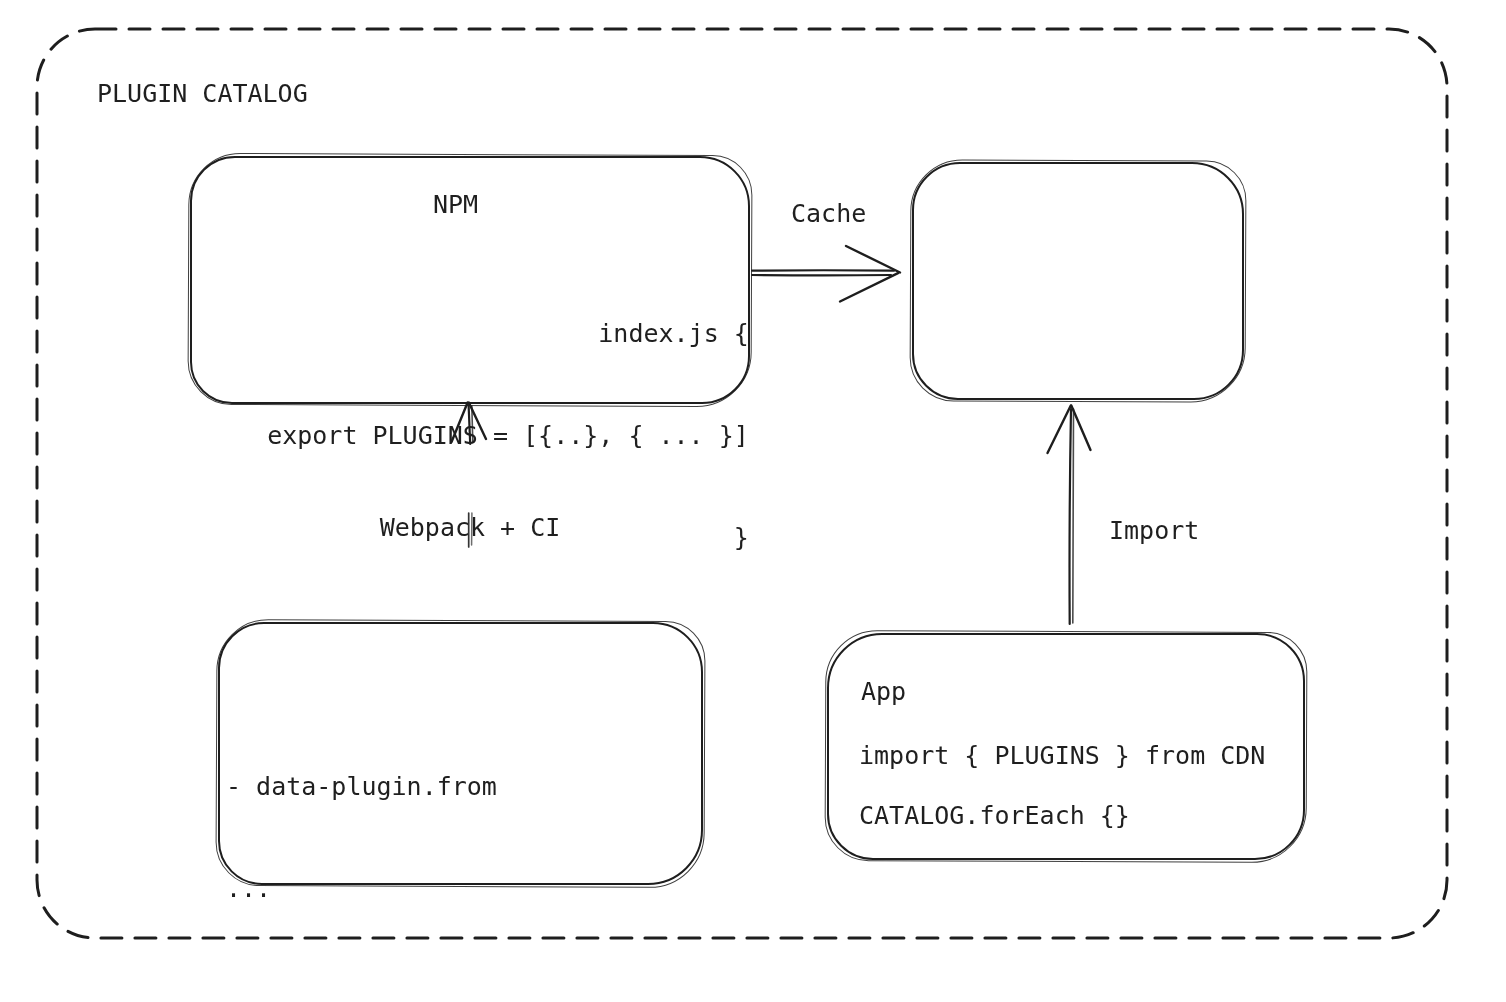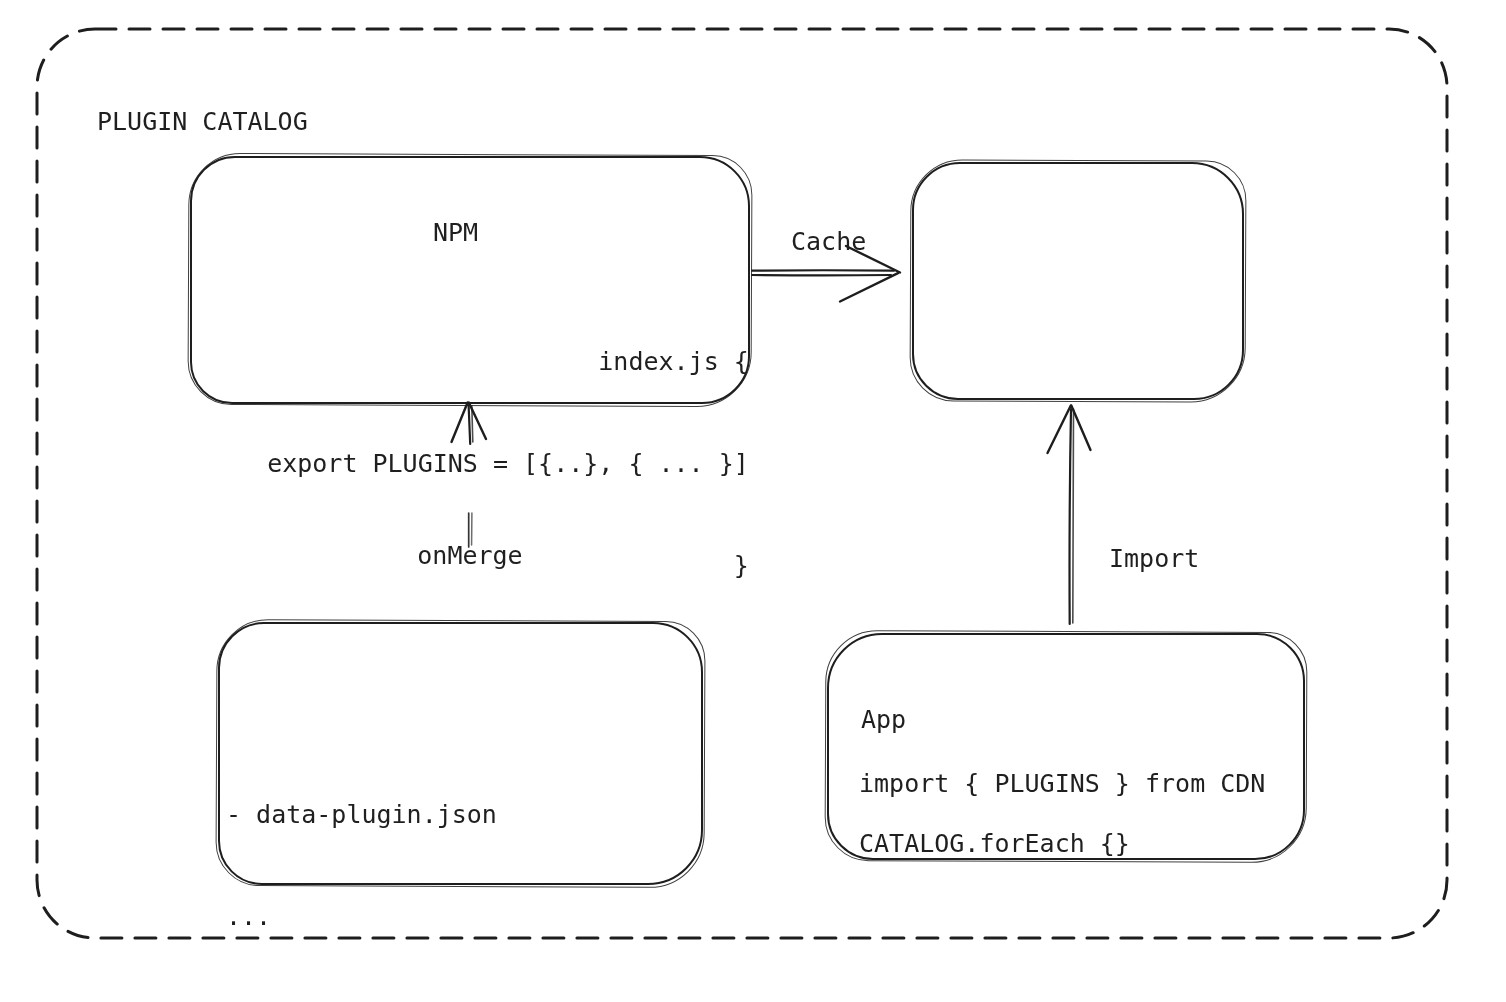--- a/index.html
+++ b/index.html
@@ -5,21 +5,21 @@
   html,body{margin:0;padding:0;background:#ffffff;}
   body{
     width:1506px;height:1002px;position:relative;overflow:hidden;
     font-family:"DejaVu Sans Mono","Liberation Mono",monospace;
     color:#1f1f1f;
   }
   .canvas{position:absolute;inset:0;}
   .overlay{position:absolute;left:0;top:0;z-index:3;pointer-events:none;}
   .txt{
     position:absolute;z-index:2;font-size:25px;line-height:35px;
-    white-space:pre;color:#1f1f1f;margin-top:28px;
+    white-space:pre;color:#1f1f1f;
   }
   .code{line-height:34px;}
   .center{text-align:center;}
   .sketch-box{
     position:absolute;z-index:1;background:#ffffff;
     border:2.3px solid #1e1e1e;
   }
   .sketch-box::before{
     content:"";position:absolute;inset:-4px;
     border:1.4px solid rgba(30,30,30,.85);
@@ -75,26 +75,26 @@
     <div>index.js {</div>
     <div>   export PLUGINS = [{..}, { ... }]</div>
     <div>}</div>
   </div>
 
   <div class="txt" style="left:791px;top:196px;">Cache</div>
 
   <div class="sketch-box cdn-box"></div>
 
   <div class="txt center" style="left:340px;top:445px;width:260px;line-height:33px;">
-    <div>onMerge</div>
+    <div>Webpack + CI</div>
   </div>
 
   <div class="sketch-box repo-box"></div>
   <div class="txt code" style="left:226px;top:702px;">
-    <div>- data-plugin.json</div>
+    <div>- data-plugin.from</div>
     <div>...</div>
   </div>
 
   <div class="txt" style="left:1109px;top:513px;">Import</div>
 
   <div class="sketch-box app-box"></div>
   <div class="txt" style="left:861px;top:674px;">App</div>
   <div class="txt" style="left:859px;top:738px;">import { PLUGINS } from CDN</div>
   <div class="txt" style="left:859px;top:798px;">CATALOG.forEach {}</div>
 

